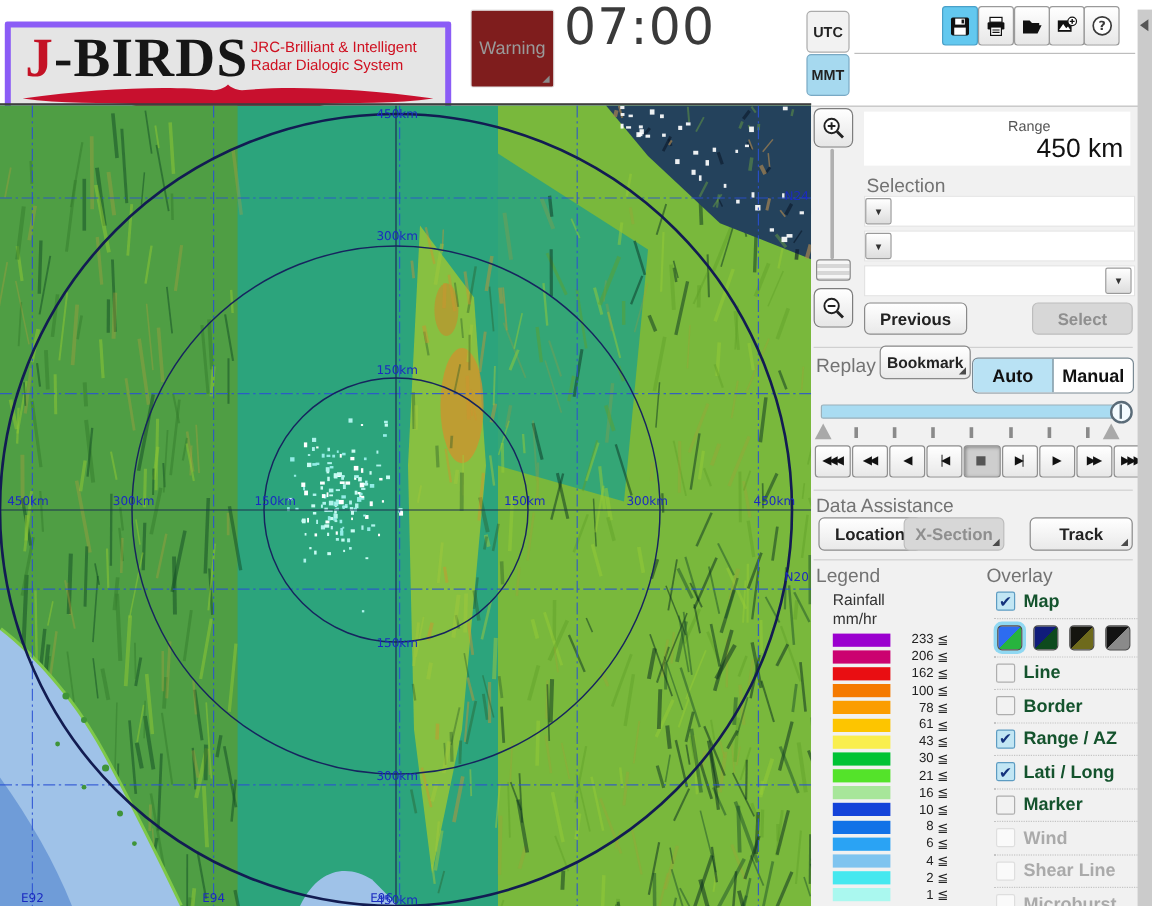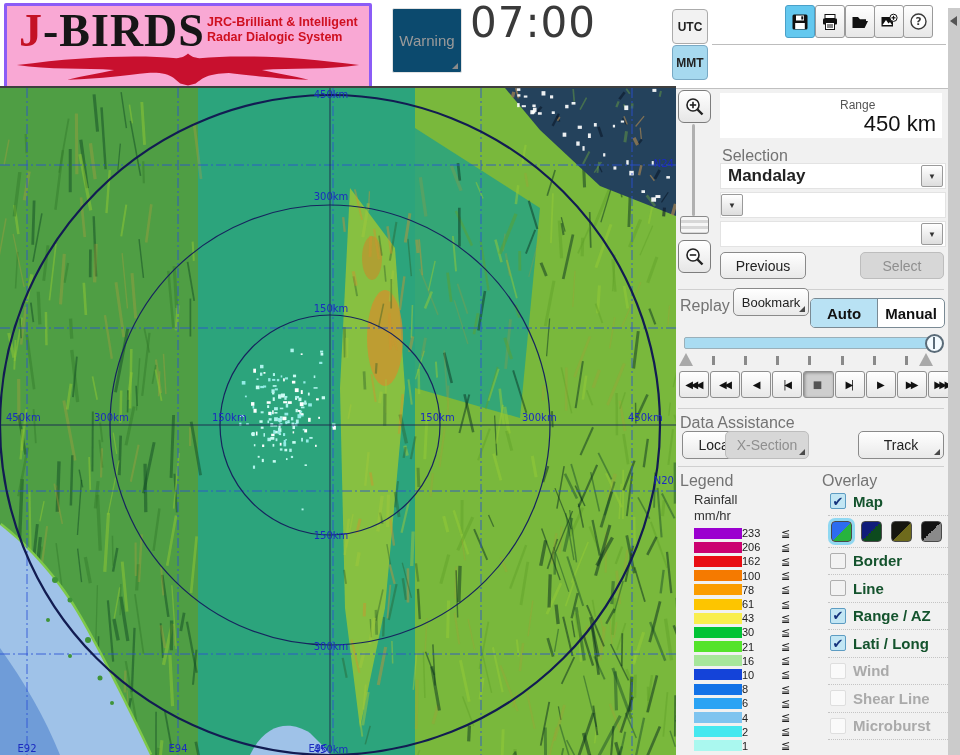--- a/index.html
+++ b/index.html
@@ -1,29 +1,29 @@
 <!DOCTYPE html>
 <html><head>
 <meta charset="utf-8">
 <style>
   html,body{margin:0;padding:0}
   body{width:960px;height:755px;position:relative;overflow:hidden;background:#fff;
        font-family:"Liberation Sans",sans-serif;-webkit-font-smoothing:antialiased}
 
   
   #header{position:absolute;left:0;top:0;width:960px;height:88px;background:#fff}
-  #logo-box{position:absolute;left:4px;top:3px;width:362px;height:80px;background:#f9a8d4;
-            border:3px solid #8b5cf6;border-radius:2px}
+  #logo-box{position:absolute;left:4px;top:18px;width:362px;height:80px;background:#e5e5e5;
+            border:5px solid #8b5cf6;border-radius:2px}
   #logo-title{position:absolute;left:12px;top:-2px;font-family:"Liberation Serif",serif;
               font-weight:bold;font-size:46px;letter-spacing:1px;color:#161616}
   #logo-title .j{color:#c41225}
-  #logo-sub{position:absolute;left:200px;top:9px;color:#cf1020;font-weight:bold;
+  #logo-sub{position:absolute;left:200px;top:9px;color:#cf1020;font-weight:normal;
             font-size:12.5px;line-height:14.5px;white-space:nowrap}
   #eagle{position:absolute;left:6px;top:46px}
-  #warning-btn{position:absolute;left:392px;top:8px;width:68px;height:63px;background:#0c4a6e;
+  #warning-btn{position:absolute;left:392px;top:8px;width:68px;height:63px;background:#7f1d1d;
                border:1px solid #e2e2e2;border-radius:2px;color:#9a9a9a;font-size:15px;
                display:flex;align-items:center;justify-content:center}
   #warning-btn:after{content:"";position:absolute;right:3px;bottom:3px;width:0;height:0;
                border-left:6px solid transparent;border-bottom:6px solid #8a8a8a}
   #clock-time{position:absolute;left:470px;top:-2px;font-family:"DejaVu Sans",sans-serif;
               font-size:42px;color:#3a3a3a;letter-spacing:1px}
   #clock-date{position:absolute;left:470px;top:52px;font-family:"DejaVu Sans",sans-serif;
               font-size:23px;color:#3a3a3a}
   .tz-btn{position:absolute;left:672px;width:34px;height:33px;border-radius:4px;
           display:flex;align-items:center;justify-content:center;font-size:12px;font-weight:bold;color:#222}
@@ -37,21 +37,21 @@
   #station-field{position:absolute;left:712px;top:47px;width:234px;height:38px;background:#fff;
                  display:flex;align-items:center;padding-left:13px;font-size:21px;color:#232323}
 
   
   #map-wrap{position:absolute;left:0;top:86px;width:676px;height:669px;border-top:2px solid #3f3f3f;box-sizing:border-box}
 
   
   #panel{position:absolute;left:676px;top:88px;width:284px;height:667px;background:#f1f1f1;border-top:1px solid #c0c0c0}
   .sec{position:absolute;color:#737373;font-size:16px}
   .btn{border:1px solid #8a8a8a;border-radius:5px;background:linear-gradient(#fff,#e9e9e9);
-       font-weight:normal;color:#222;display:flex;align-items:center;justify-content:center;position:absolute}
+       font-weight:bold;color:#222;display:flex;align-items:center;justify-content:center;position:absolute}
   .btn.disabled{background:#d7d7d7;color:#8f8f8f;border-color:#bdbdbd}
   .corner:after{content:"";position:absolute;right:3px;bottom:3px;width:0;height:0;
        border-left:6px solid transparent;border-bottom:6px solid #4a4a4a}
   .hline{position:absolute;height:1px;background:#d0d0d0}
 
   
   .zoom-btn{position:absolute;width:31px;height:31px;border:1px solid #7d7d7d;border-radius:6px;
             background:linear-gradient(#fff,#e6e6e6);display:flex;align-items:center;justify-content:center}
   #zoom-in{left:678px;top:90px}#zoom-out{left:678px;top:240px}
   #zoom-track{position:absolute;left:692px;top:124px;width:3px;height:92px;background:#b0b0b0;border-radius:2px}
@@ -89,30 +89,30 @@
   #ticks span{width:3px;height:9px;background:#8a8a8a}
   #playback-row{position:absolute;left:679px;top:371px;width:280px;display:flex}
   .pb{flex:1;height:27px;margin-right:1px;border:1px solid #8f8f8f;border-radius:3px;
       background:linear-gradient(#fff,#e8e8e8);display:flex;align-items:center;justify-content:center;padding:0}
   .pb span{font-size:10px;letter-spacing:-2.5px;color:#111;padding-right:2px;font-family:"DejaVu Sans",sans-serif}
   .pb.pressed{background:#cecece;box-shadow:inset 1px 1px 3px rgba(0,0,0,.35)}
   .pb.pressed span{color:#555;letter-spacing:0}
 
   
   #loc-btn{left:682px;top:431px;width:84px;height:26px;font-size:14px}
-  #xsec-btn{left:725px;top:431px;width:82px;height:26px;font-size:14px}
+  #xsec-btn{left:753px;top:431px;width:82px;height:26px;font-size:14px}
   #track-btn{left:858px;top:431px;width:84px;height:26px;font-size:14px}
 
   
   #legend-title{position:absolute;left:694px;top:492px;font-size:13px;color:#333}
   #legend-unit{position:absolute;left:694px;top:508px;font-size:13px;color:#333}
   #legend-rows{position:absolute;left:678px;top:526px;width:132px}
   .lg-row{display:flex;align-items:center;height:14.2px}
   .lg-swatch{width:48px;height:11px;margin-left:16px}
-  .lg-val{width:36px;font-size:11px;color:#222}
+  .lg-val{width:36px;text-align:right;font-size:11px;color:#222}
   .lg-op{font-size:11px;margin-left:3px;color:#222;font-family:"DejaVu Sans",sans-serif}
 
   
   #overlay-list{position:absolute;left:828px;top:488px;width:122px}
   .ov-row{height:26.5px;display:flex;align-items:center;border-bottom:1px dotted #c4c4c4}
   .cb{width:16px;height:16px;border:1px solid #aeaeae;border-radius:2px;background:#f2f2f2;margin:0 7px 0 2px;
       display:flex;align-items:center;justify-content:center;font-size:13px;color:#14327c;box-sizing:border-box}
   .cb.on{background:#c2e6f4;border-color:#5d9cc2}
   .ov-row.disabled .cb{border-color:#dedede;background:#fafafa}
   .ov-label{font-size:15px;font-weight:bold;color:#14532d;white-space:nowrap}
@@ -1026,21 +1026,20 @@
 </div>
 
 <div id="range-box">
   
 </div>
 <div id="range-label">Range</div>
 <div id="range-value">450 km</div>
 
 <div class="sec" style="left:722px;top:147px">Selection</div>
 <div class="dd-row" style="top:163px">
-  <span class="dd-text">Mandalay</span>
   <span class="dd-btn">▼</span>
 </div>
 <div class="dd-row" style="top:192px">
   <span class="dd-btn">▼</span>
 </div>
 <div class="dd-row" style="top:221px">
   <span class="dd-text"></span>
   <span class="dd-btn">▼</span>
 </div>
 <div id="prev-btn" class="btn">Previous</div>
@@ -1202,38 +1201,42 @@
       <span class="ov-label">Map</span>
     </div>
     <div class="swatch-row">
       <div class="mswatch selected" style="background: linear-gradient(135deg, rgb(45, 108, 240) 0px, rgb(45, 108, 240) 50%, rgb(39, 180, 62) 50%, rgb(39, 180, 62) 100%);"></div>
       <div class="mswatch" style="background: linear-gradient(135deg, rgb(16, 28, 122) 0px, rgb(16, 28, 122) 50%, rgb(13, 74, 30) 50%, rgb(13, 74, 30) 100%);"></div>
       <div class="mswatch" style="background: linear-gradient(135deg, rgb(21, 21, 15) 0px, rgb(21, 21, 15) 50%, rgb(110, 106, 28) 50%, rgb(110, 106, 28) 100%);"></div>
       <div class="mswatch" style="background: linear-gradient(135deg, rgb(18, 18, 18) 0px, rgb(18, 18, 18) 50%, rgb(138, 138, 138) 50%, rgb(138, 138, 138) 100%);"></div>
     </div>
     <div class="ov-row">
       <div class="cb"></div>
-      <span class="ov-label">Border</span>
+      <span class="ov-label">Line</span>
     </div>
     <div class="ov-row">
       <div class="cb"></div>
-      <span class="ov-label">Line</span>
+      <span class="ov-label">Border</span>
     </div>
     <div class="ov-row">
       <div class="cb on">
         <span>✔</span>
       </div>
       <span class="ov-label">Range / AZ</span>
     </div>
     <div class="ov-row">
       <div class="cb on">
         <span>✔</span>
       </div>
       <span class="ov-label">Lati / Long</span>
     </div>
+    <div class="ov-row">
+      <div class="cb"></div>
+      <span class="ov-label">Marker</span>
+    </div>
     <div class="ov-row disabled">
       <div class="cb"></div>
       <span class="ov-label">Wind</span>
     </div>
     <div class="ov-row disabled">
       <div class="cb"></div>
       <span class="ov-label">Shear Line</span>
     </div>
     <div class="ov-row disabled">
       <div class="cb"></div>

